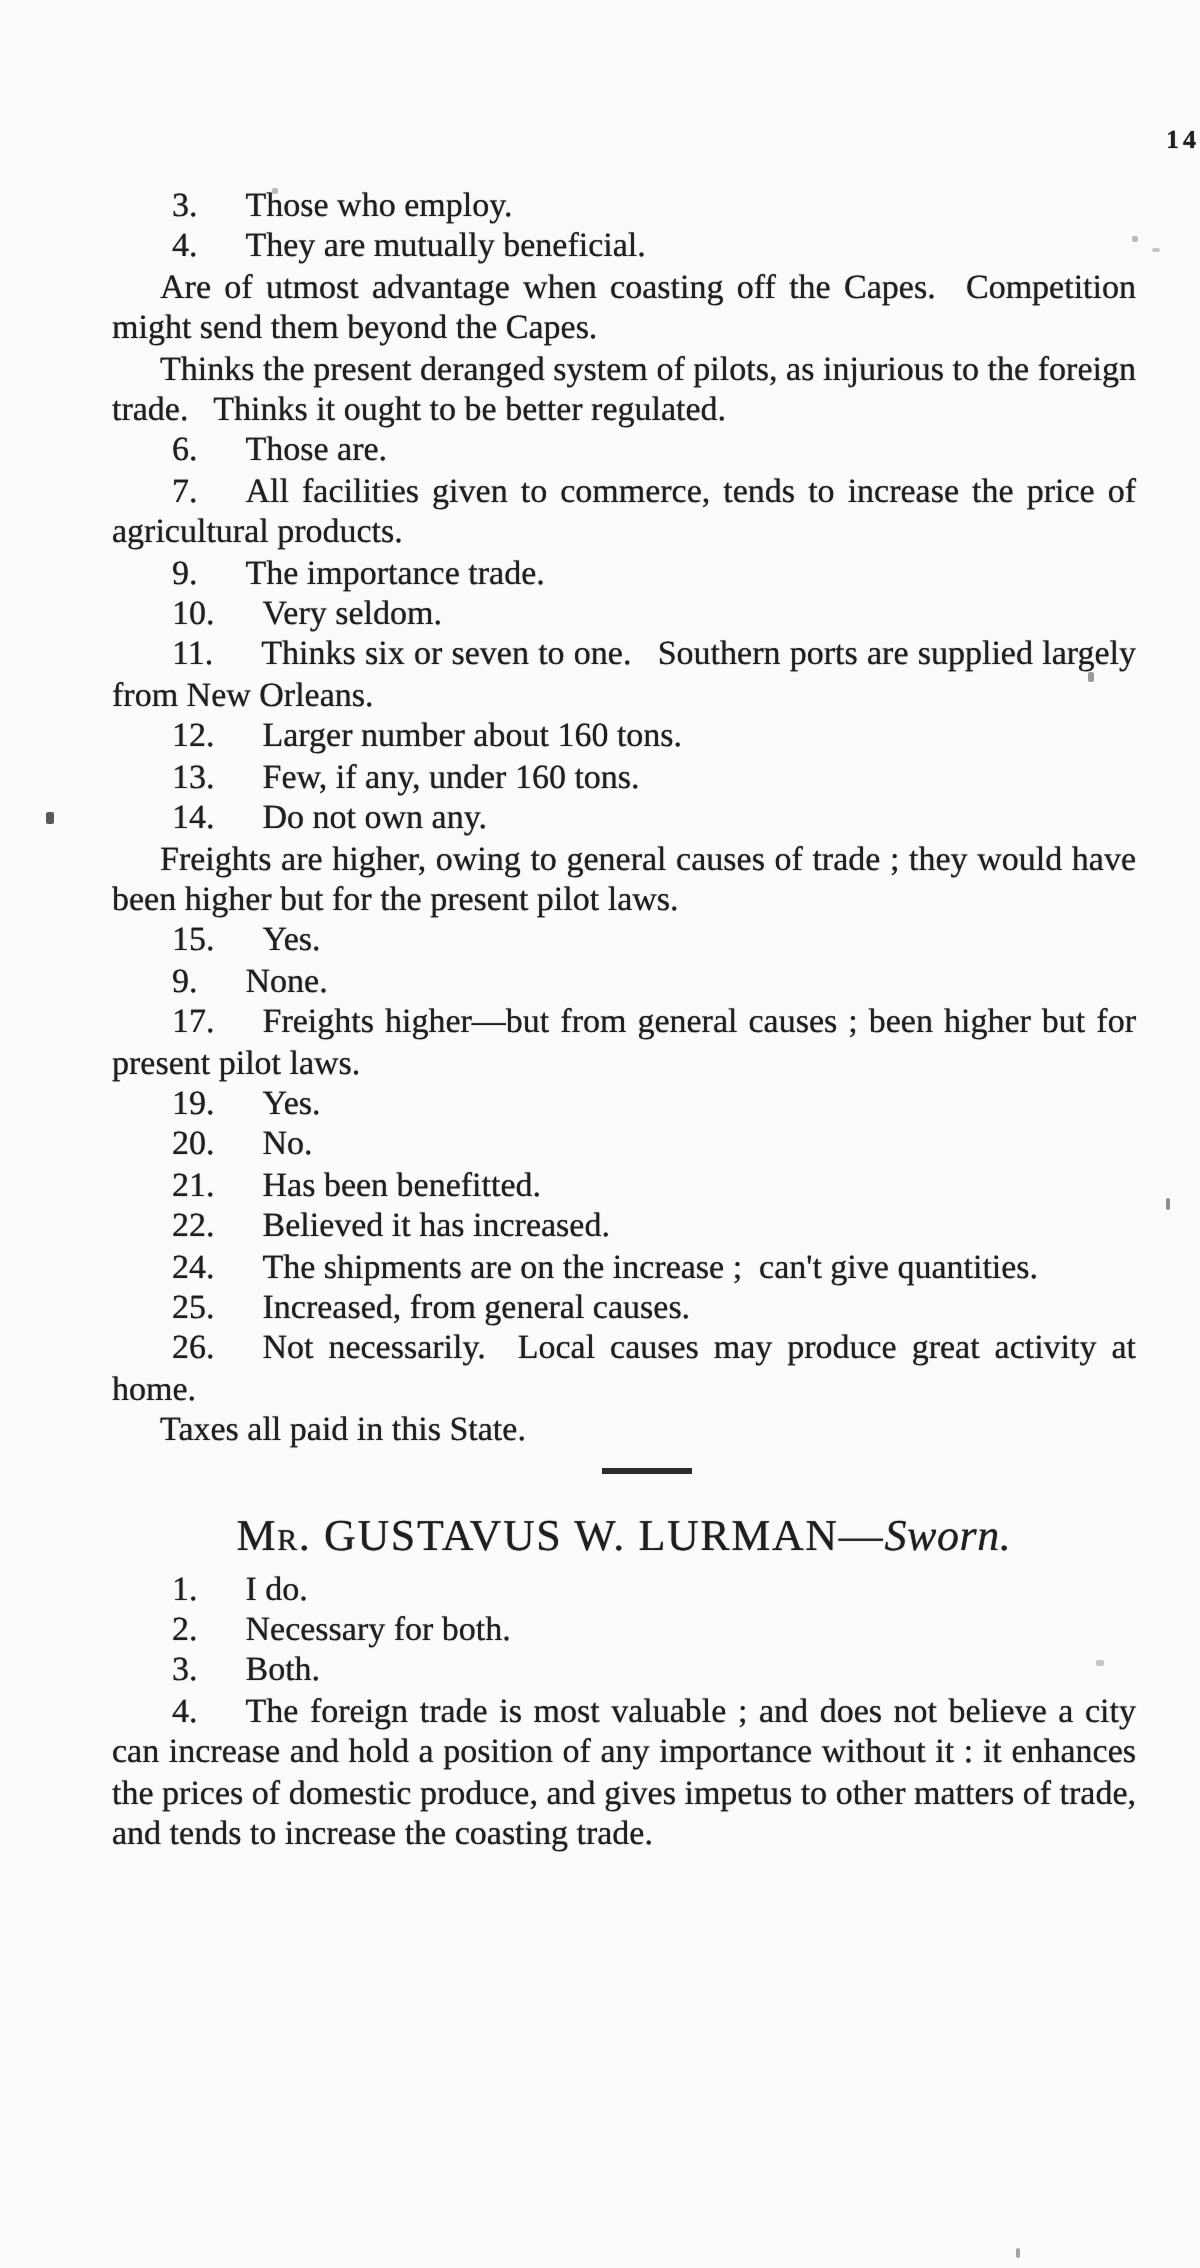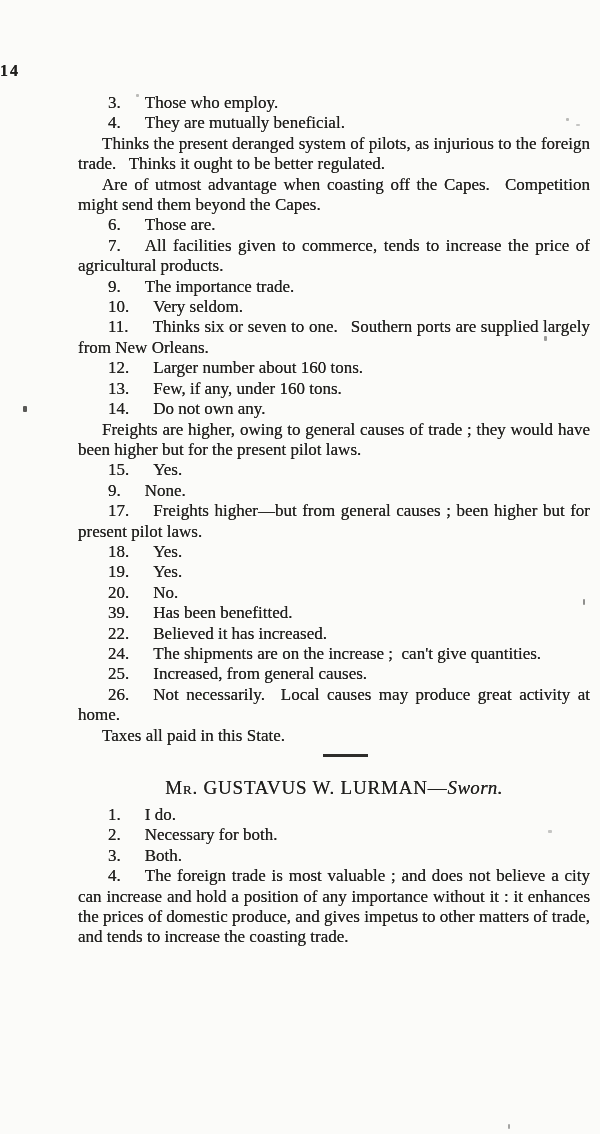--- a/index.html
+++ b/index.html
@@ -9,41 +9,41 @@
     height: 1134px;
     background: #fbfbf9;
     color: #201f1d;
     font-family: "Liberation Serif", "DejaVu Serif", serif;
     text-shadow: 0 0 0.55px rgba(32,31,29,0.85);
     overflow: hidden;
   }
   .pagenum {
     position: absolute;
     top: 62px; left: 0; right: 0;
-    text-align: left;
-    font-size: 16px;
+    text-align: right;
+    font-size: 13px;
     font-weight: bold;
     letter-spacing: 2px;
   }
   .content {
     position: absolute;
-    left: 78px; top: 93px;
+    left: 56px; top: 93px;
     width: 512px;
     font-size: 17px;
     line-height: 20.4px;
     text-align: justify;
   }
   p.line { margin: 0; padding: 0; }
   p.numbered { text-indent: 30px; }
   p.para { text-indent: 24px; }
   .num { margin-right: 24px; }
   h2.witness-heading {
     margin: 19px 0 5px;
     text-align: center;
-    font-size: 19px;
+    font-size: 22px;
     line-height: 24px;
     font-weight: normal;
     letter-spacing: 0.8px;
     text-indent: 0;
   }
   .hon { font-variant: small-caps; }
   .sworn { font-style: italic; letter-spacing: 0.3px; }
   .divider {
     width: 45px; height: 3px;
     background: #2e2d2b;
@@ -60,23 +60,23 @@
 
 <div class="page">
   <div class="pagenum">14</div>
 
   <main class="content">
   <p class="line numbered"><span class="num">3.</span><span class="txt">Those who employ.</span></p>
 
   <p class="line numbered"><span class="num">4.</span><span class="txt">They are mutually beneficial.</span></p>
 
 
+  <p class="line para"><span class="txt">Are of utmost advantage when coasting off the Capes.  Competition might send them beyond the Capes.</span></p>
+
   <p class="line para"><span class="txt">Thinks the present deranged system of pilots, as injurious to the foreign trade.  Thinks it ought to be better regulated.</span></p>
-
-  <p class="line para"><span class="txt">Are of utmost advantage when coasting off the Capes.  Competition might send them beyond the Capes.</span></p>
 
   <p class="line numbered"><span class="num">6.</span><span class="txt">Those are.</span></p>
 
   <p class="line numbered"><span class="num">7.</span><span class="txt">All facilities given to commerce, tends to increase the price of agricultural products.</span></p>
 
   <p class="line numbered"><span class="num">9.</span><span class="txt">The importance trade.</span></p>
 
   <p class="line numbered"><span class="num">10.</span><span class="txt">Very seldom.</span></p>
 
   <p class="line numbered"><span class="num">11.</span><span class="txt">Thinks six or seven to one.  Southern ports are supplied largely from New Orleans.</span></p>
@@ -89,27 +89,26 @@
   <p class="line numbered"><span class="num">14.</span><span class="txt">Do not own any.</span></p>
 
   <p class="line para"><span class="txt">Freights are higher, owing to general causes of trade ; they would have been higher but for the present pilot laws.</span></p>
 
   <p class="line numbered"><span class="num">15.</span><span class="txt">Yes.</span></p>
 
   <p class="line numbered"><span class="num">9.</span><span class="txt">None.</span></p>
 
   <p class="line numbered"><span class="num">17.</span><span class="txt">Freights higher—but from general causes ; been higher but for present pilot laws.</span></p>
 
-  <p class="line numbered"><span class="num">18.</span><span class="txt">Yes.</span></p>
 
   <p class="line numbered"><span class="num">19.</span><span class="txt">Yes.</span></p>
 
   <p class="line numbered"><span class="num">20.</span><span class="txt">No.</span></p>
 
-  <p class="line numbered"><span class="num">39.</span><span class="txt">Has been benefitted.</span></p>
+  <p class="line numbered"><span class="num">21.</span><span class="txt">Has been benefitted.</span></p>
 
   <p class="line numbered"><span class="num">22.</span><span class="txt">Believed it has increased.</span></p>
 
 
   <p class="line numbered"><span class="num">24.</span><span class="txt">The shipments are on the increase ; can't give quantities.</span></p>
 
   <p class="line numbered"><span class="num">25.</span><span class="txt">Increased, from general causes.</span></p>
 
   <p class="line numbered"><span class="num">26.</span><span class="txt">Not necessarily.  Local causes may produce great activity at home.</span></p>
 

